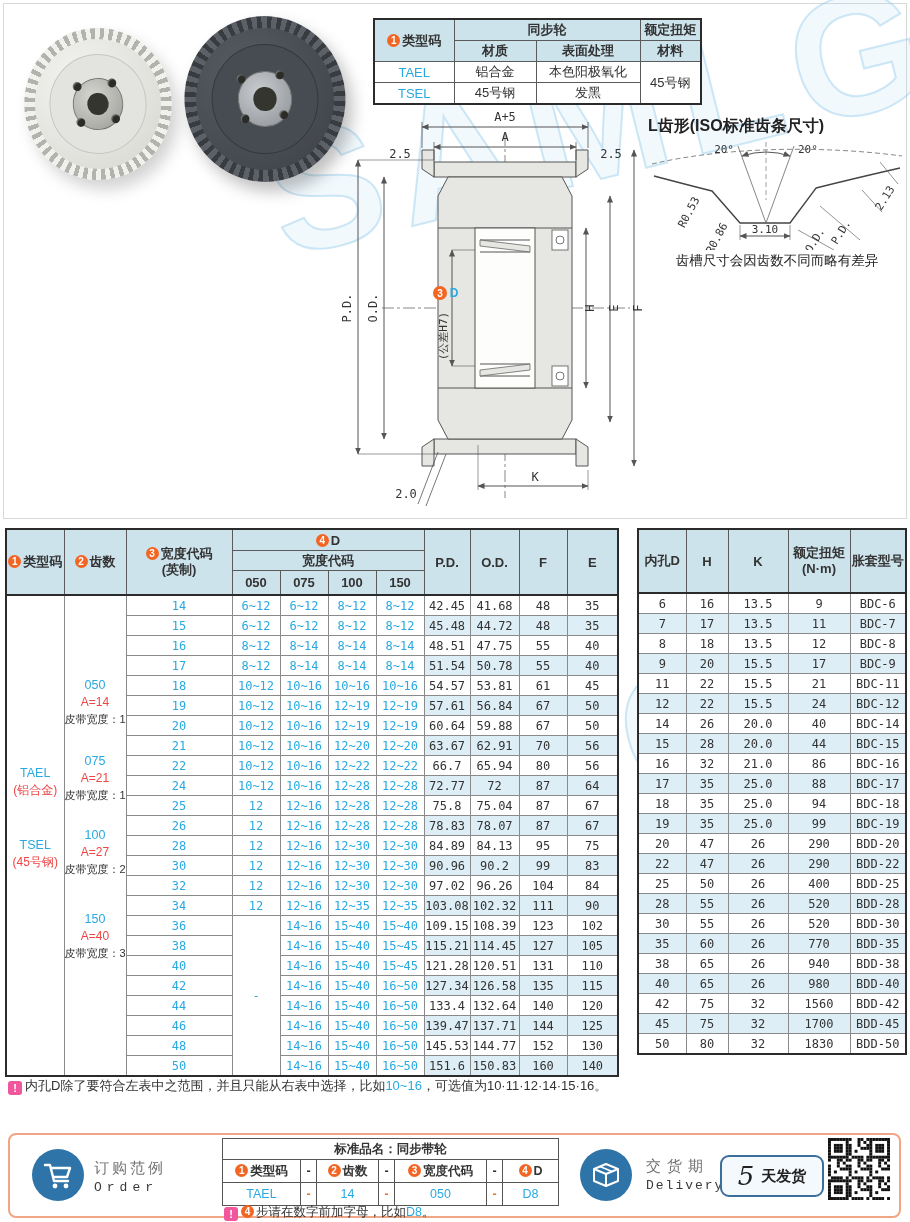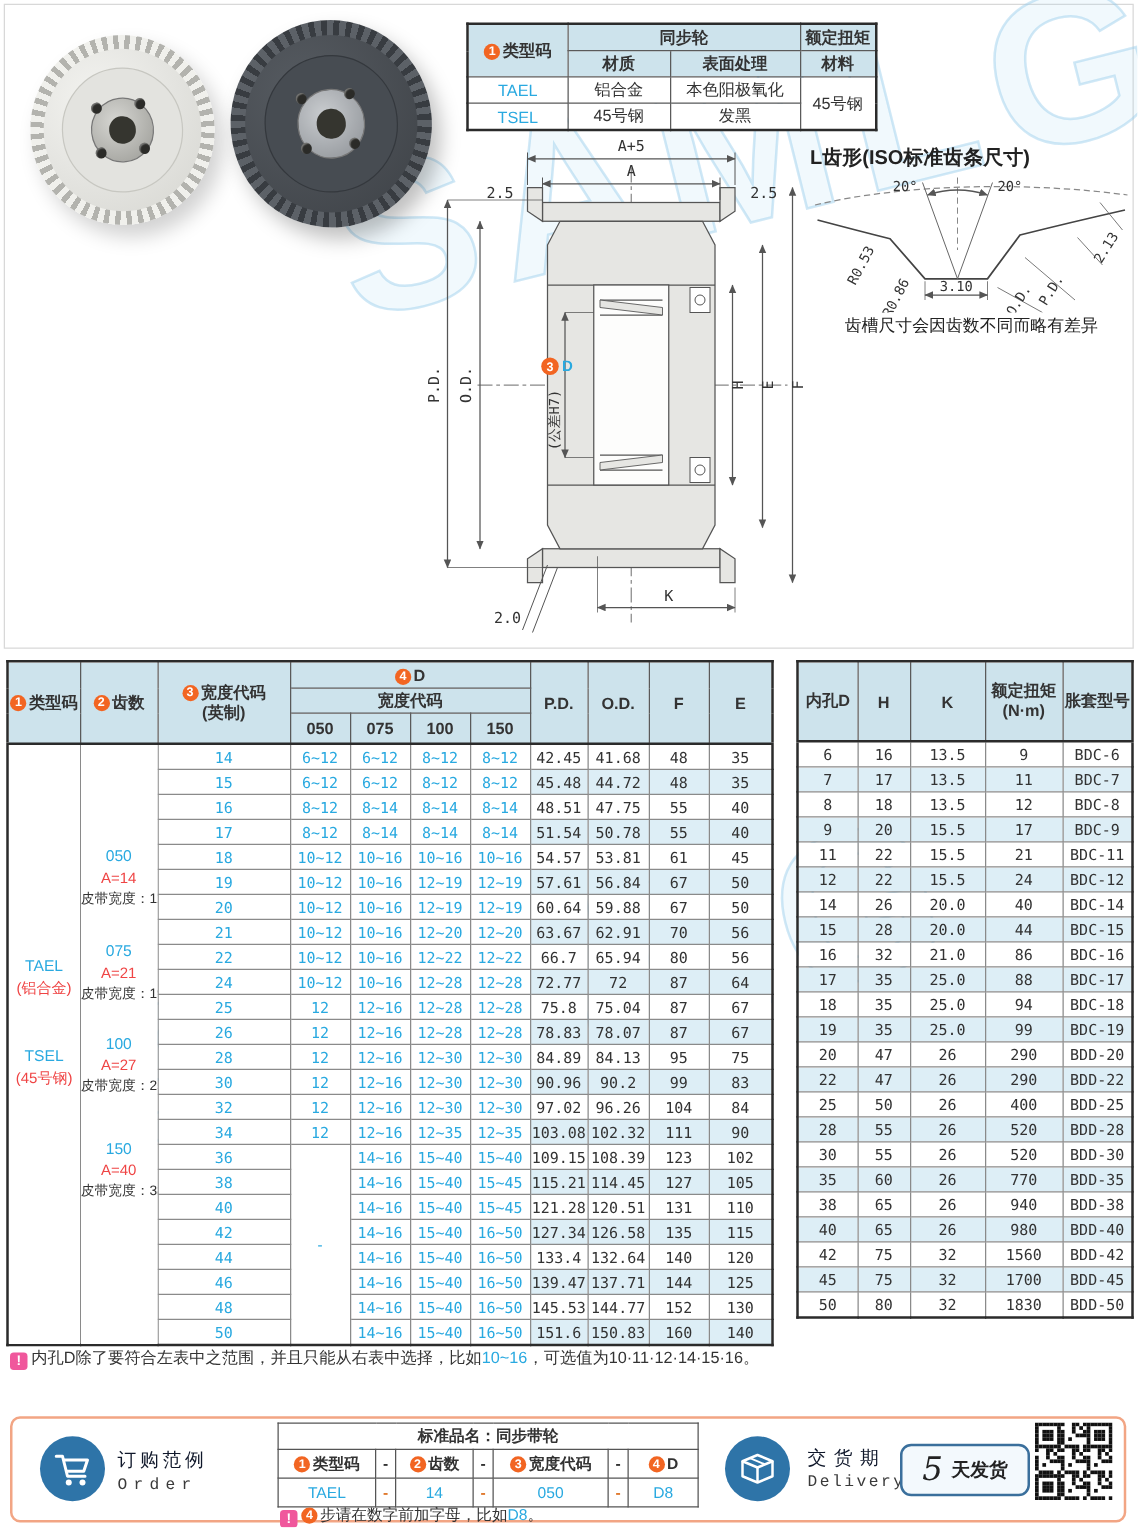--- a/index.html
+++ b/index.html
@@ -70,21 +70,21 @@
 
   
   .note-line{position:absolute;left:8px;font-size:13px;color:#333;white-space:nowrap;}
   .note-ic{display:inline-block;width:14px;height:14px;border-radius:3px;background:#f0579c;color:#fff;
            font-size:11px;line-height:14px;text-align:center;font-weight:bold;margin-right:3px;vertical-align:-2px;}
 
   
   .bbox{left:8px;top:1133px;width:889px;height:81px;border:2px solid #f2a584;border-radius:8px;}
   .icircle{position:absolute;width:52px;height:52px;border-radius:50%;background:#2e74a8;}
   .icircle svg{position:absolute;left:8px;top:8px;}
-  .olabel-cn{position:absolute;font-size:15px;color:#0f172a;letter-spacing:3px;white-space:nowrap;}
+  .olabel-cn{position:absolute;font-size:15px;color:#737373;letter-spacing:3px;white-space:nowrap;}
   .olabel-en{position:absolute;font-size:13px;color:#3a3a3a;letter-spacing:5px;font-family:"Liberation Mono","DejaVu Sans Mono",monospace;}
   .ordtbl{position:absolute;left:212px;top:3px;}
   .ordtbl table{width:336px;border:1px solid #555;}
   .ordtbl th,.ordtbl td{border:1px solid #555;font-size:12.5px;}
   .ordtbl .t-row th{height:20px;background:#fff;font-weight:bold;}
   .ordtbl .h-row td{height:22px;font-weight:bold;}
   .ordtbl .v-row td{height:22px;}
   .ord-note{position:absolute;left:214px;top:69px;font-size:12.5px;white-space:nowrap;}
   .sep-or{color:#e07a2f;font-weight:bold;}
   .pill{position:absolute;left:710px;top:20px;width:100px;height:38px;border:2px solid #3a6f9c;border-radius:9px;

